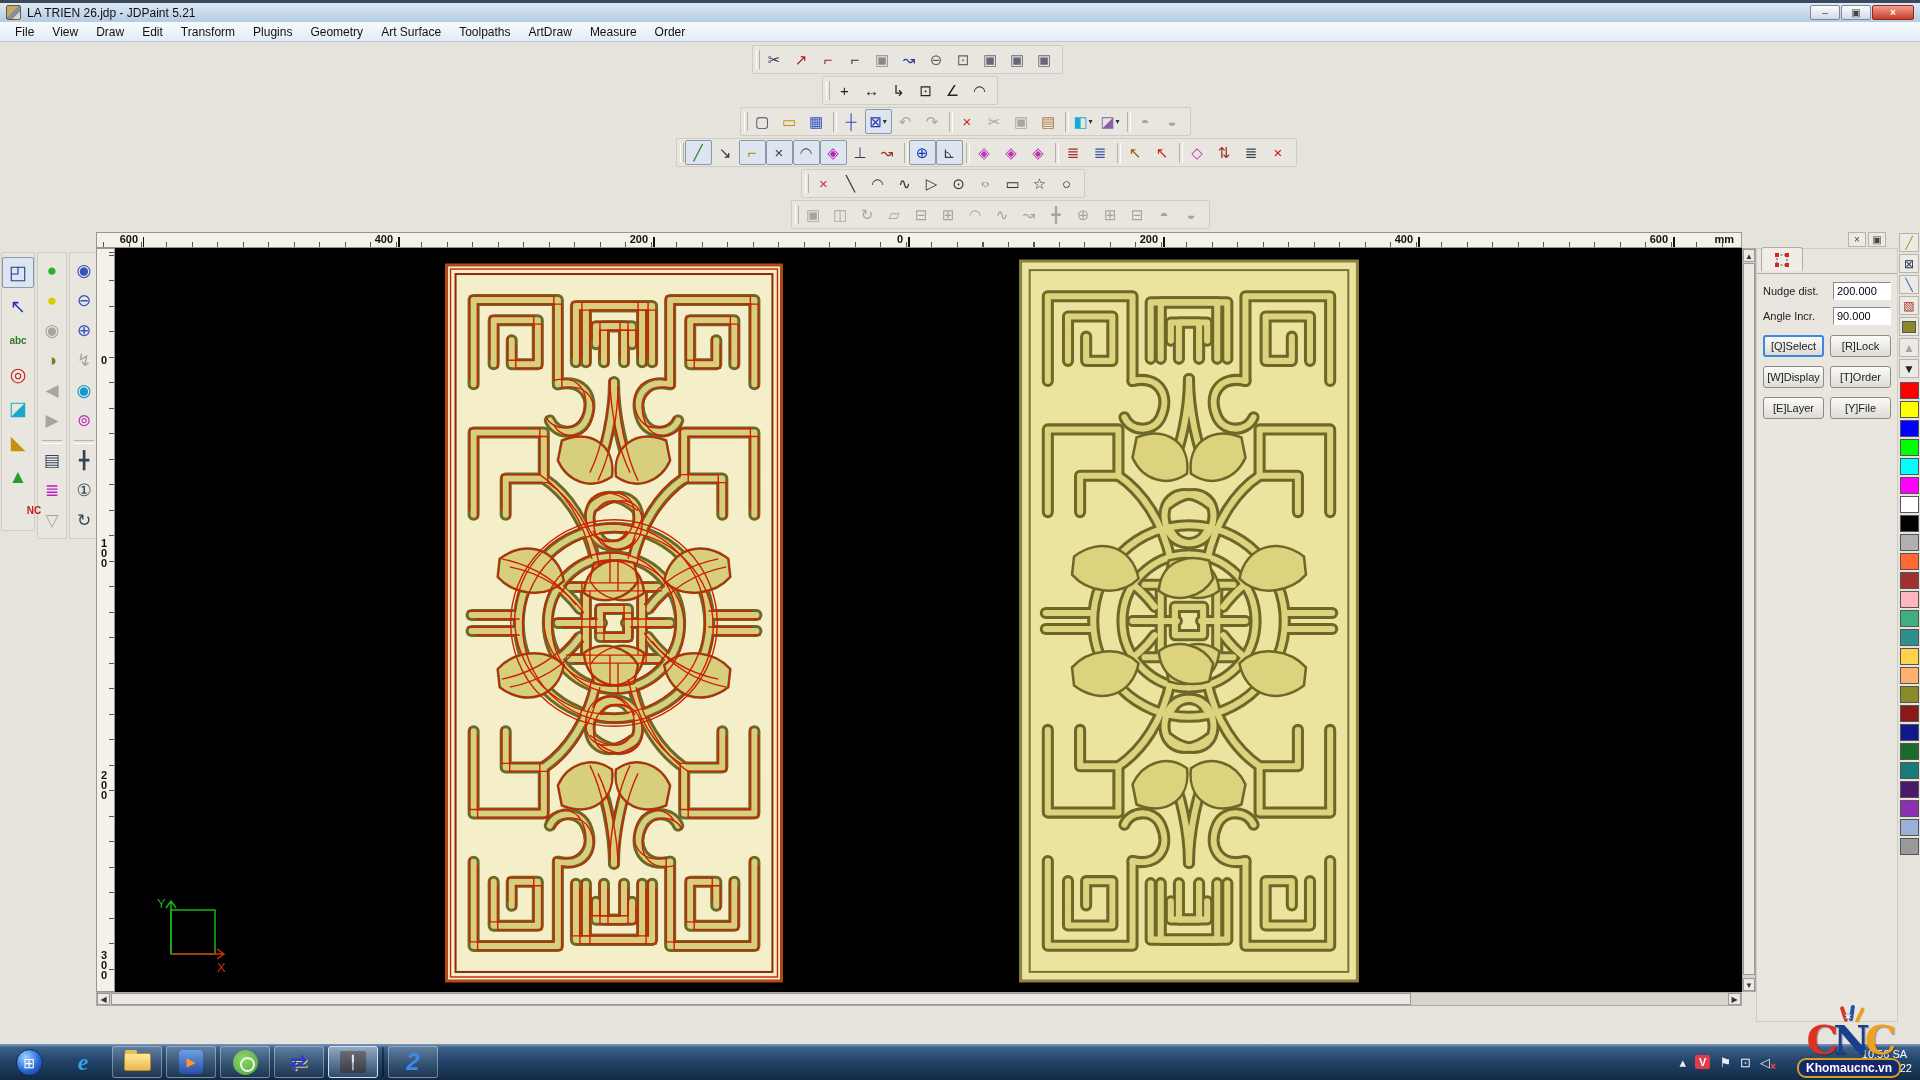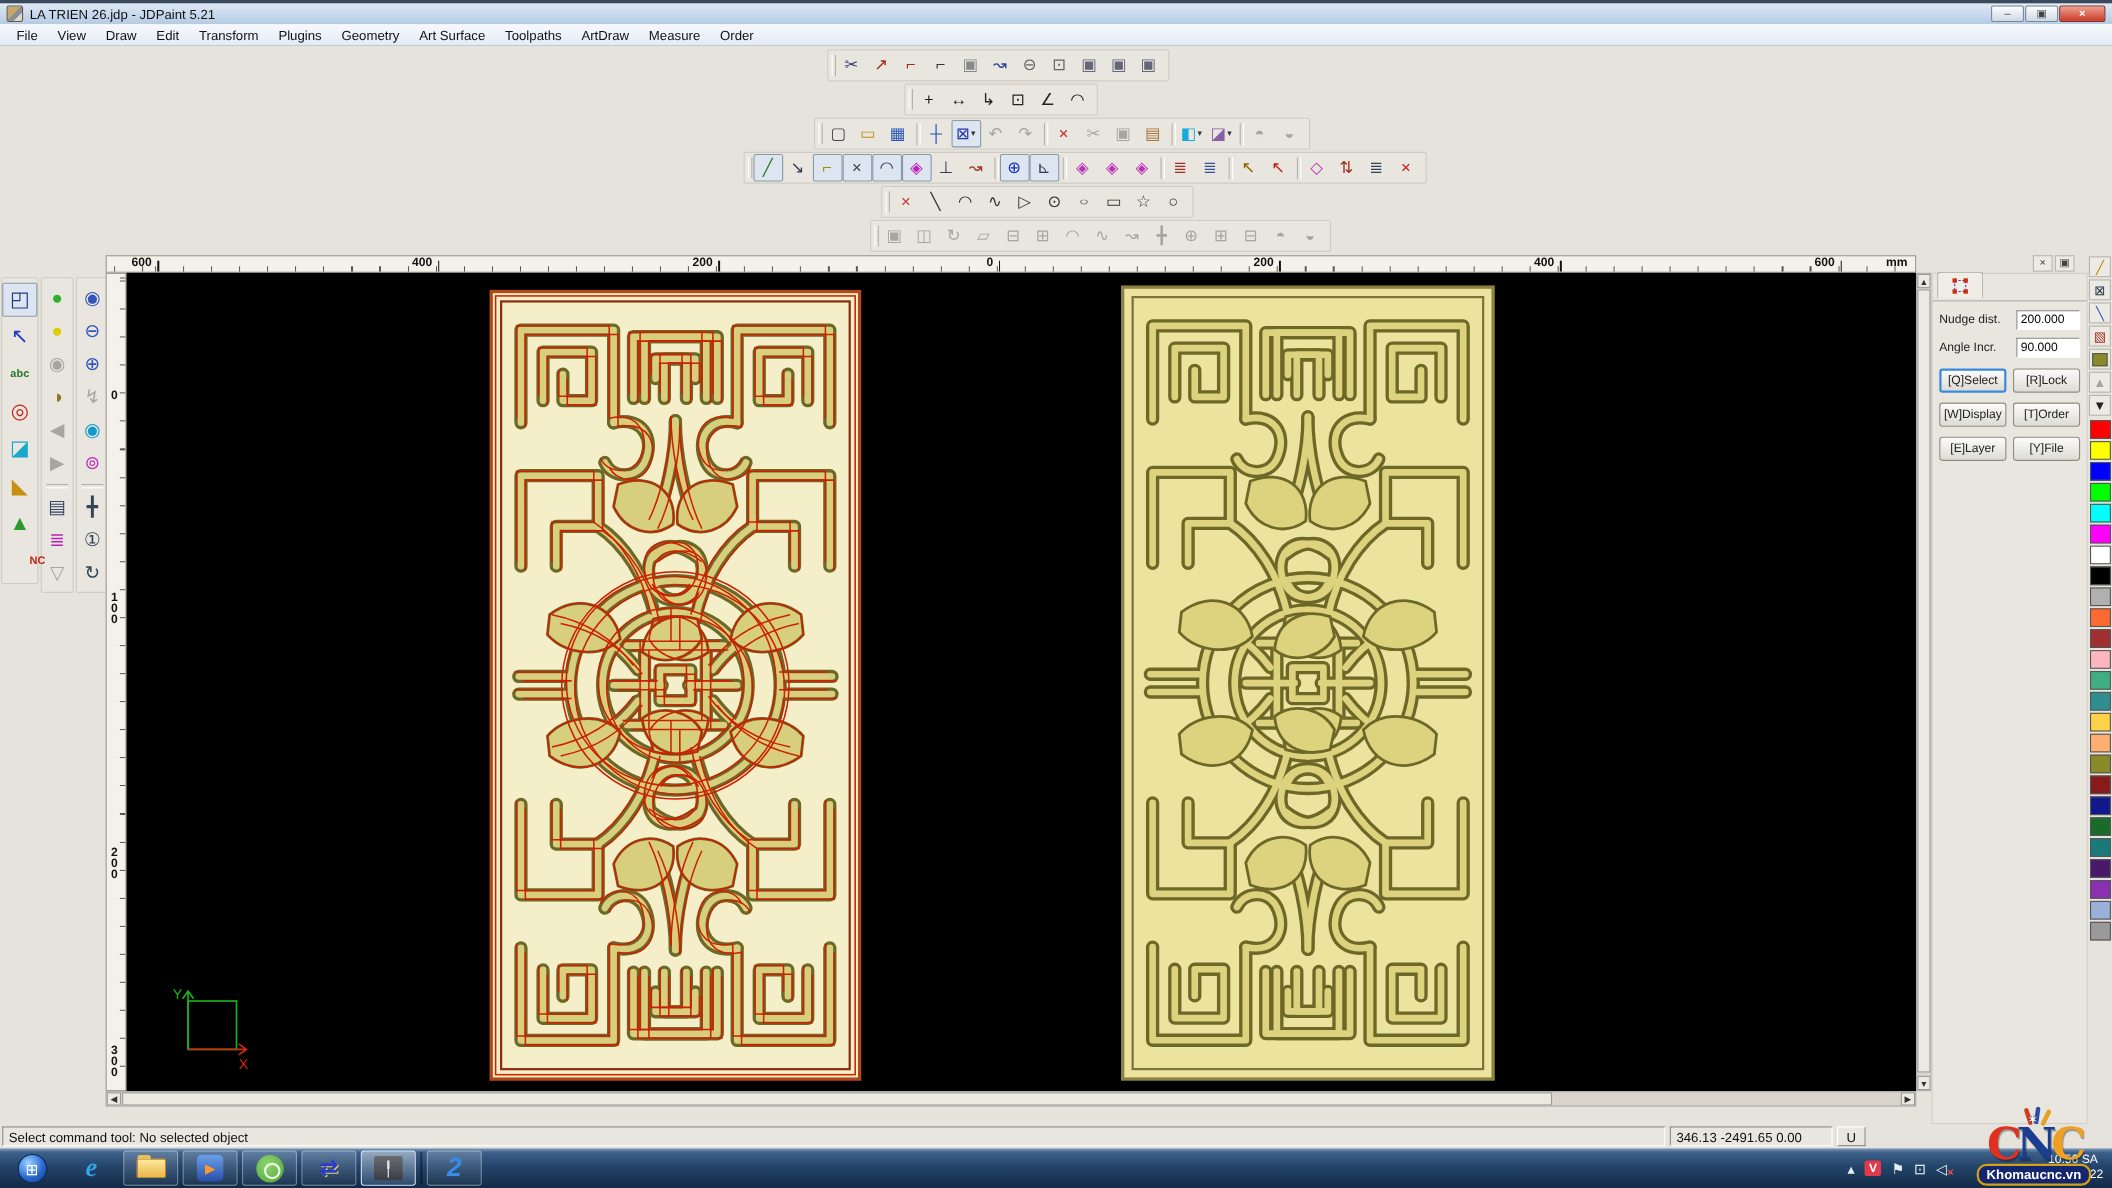--- a/index.html
+++ b/index.html
@@ -781,25 +781,20 @@
         <div class="swatch" style="background: rgb(16, 24, 138);"></div>
         <div class="swatch" style="background: rgb(26, 106, 42);"></div>
         <div class="swatch" style="background: rgb(26, 122, 122);"></div>
         <div class="swatch" style="background: rgb(74, 26, 106);"></div>
         <div class="swatch" style="background: rgb(138, 48, 176);"></div>
         <div class="swatch" style="background: rgb(154, 176, 216);"></div>
         <div class="swatch" style="background: rgb(154, 154, 154);"></div>
       </div>
   </div>
 
-  <div class="statusbar">
-    <div class="scell msg">Select command tool: No selected object</div>
-    <div class="scell coords">346.13 -2491.65 0.00</div>
-    <div class="scell ubtn">U</div>
-  </div>
 
   <div class="taskbar">
     <div class="tasks">
         <div class="taskbtn noframe">
           <span class="ticon orb">⊞</span>
         </div>
         <div class="taskbtn noframe">
           <span class="ticon ie" style="color: rgb(53, 163, 232);">e</span>
         </div>
         <div class="taskbtn">

